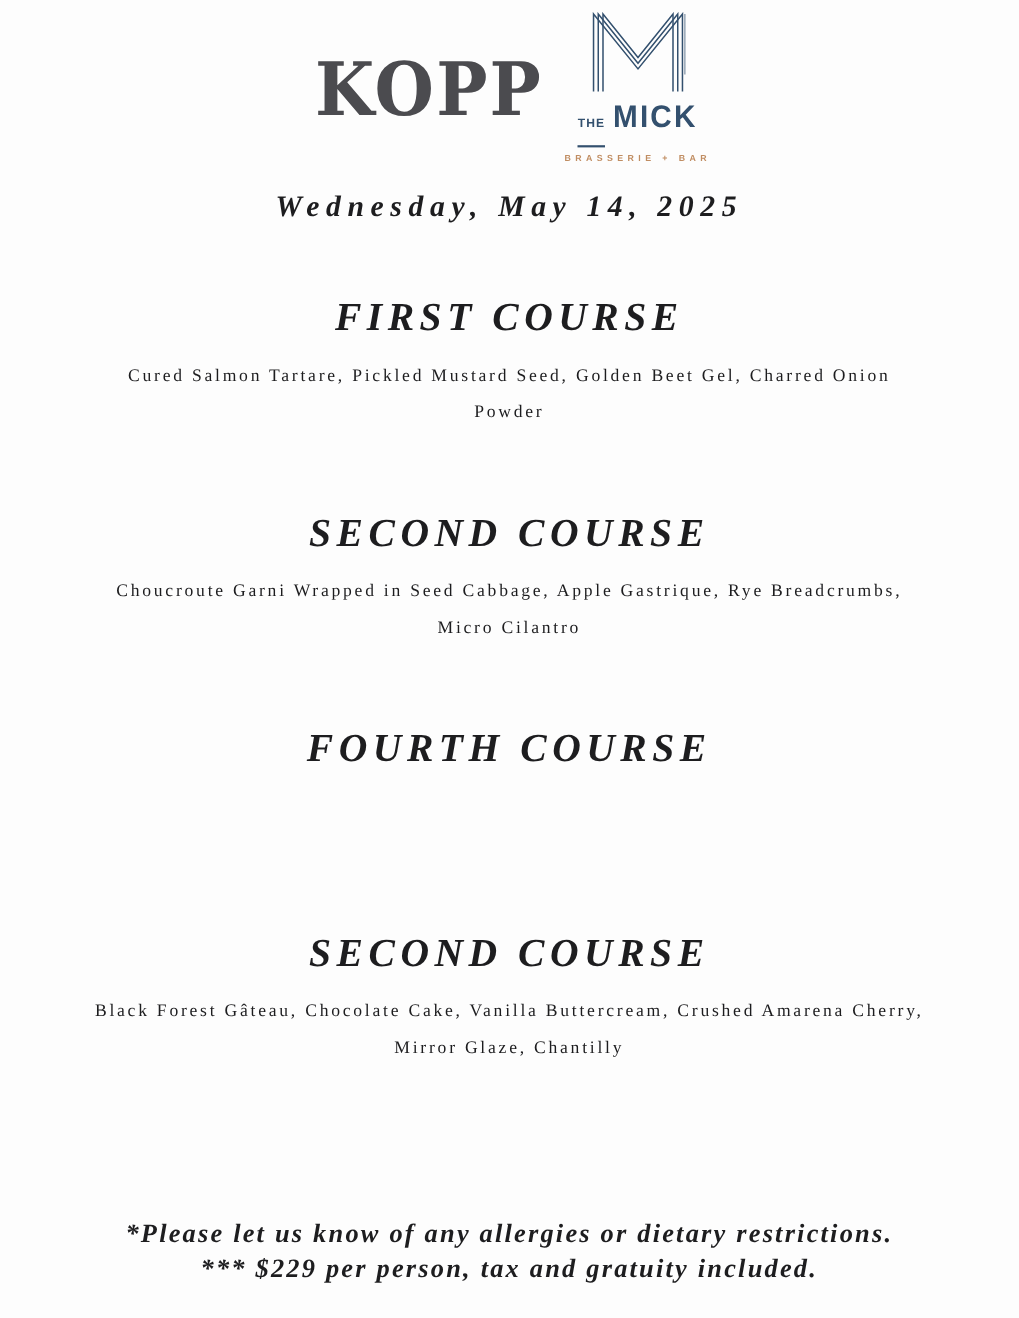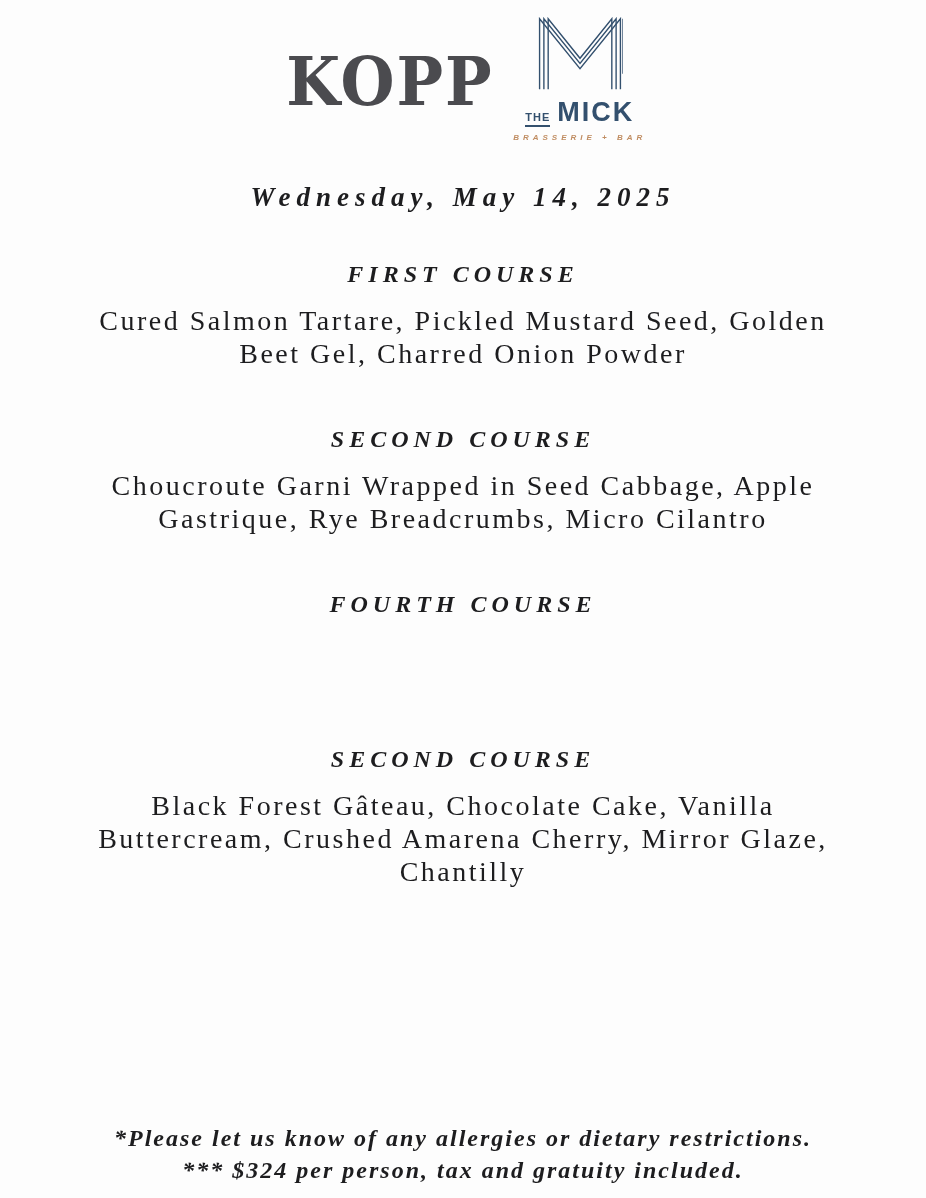--- a/index.html
+++ b/index.html
@@ -33,55 +33,56 @@
     line-height:1;
     padding-top:6px;
   }
   .mick{display:flex;flex-direction:column;align-items:center;width:120px;}
   .mick svg{display:block;}
   .mick-name{display:flex;align-items:baseline;gap:7px;margin-top:6px;color:var(--mick-blue);}
   .mick-the{
     font-family:"Liberation Sans", sans-serif;
     font-weight:700;font-size:11px;letter-spacing:1px;
     border-bottom:2px solid var(--mick-blue);
-    padding-bottom:2px;
+    padding-bottom:14px;
   }
   .mick-word{
     font-family:"Liberation Sans", sans-serif;
     font-weight:700;font-size:27px;letter-spacing:2px;
     transform:scaleY(1.05);
   }
   .mick-tagline{
     font-family:"Liberation Sans", sans-serif;
     font-weight:700;font-size:8px;letter-spacing:4px;
-    color:var(--mick-tan);margin-top:5px;white-space:nowrap;font-style:italic;
+    color:var(--mick-tan);margin-top:5px;white-space:nowrap;
   }
   
   .date{
-    margin-top:38px;
+    margin-top:28px;
     font-style:italic;font-weight:600;
     font-size:27px;letter-spacing:6px;
     text-align:right;
   }
   
   .courses{margin-top:48px;display:flex;flex-direction:column;align-items:center;}
   .course{margin-bottom:56px;text-align:center;}
   .course-title{
     font-style:italic;font-weight:600;
-    font-size:24px;letter-spacing:5px;
+    font-size:36px;letter-spacing:5px;
     margin-bottom:16px;
+    margin-top:16px;
   }
   .course-desc{
-    font-size:28px;letter-spacing:2.5px;line-height:33px;
+    font-size:16px;letter-spacing:2.5px;line-height:33px;
     max-width:760px;margin:0 auto;
   }
   
   .footer{
     margin-top:auto;
-    padding-bottom:12px;
+    padding-bottom:28px;
     text-align:center;
     font-style:italic;font-weight:700;
     font-size:24px;letter-spacing:2px;line-height:32px;
   }
 </style>
 </head>
 <body>
 
 <div class="page">
 
@@ -127,16 +128,16 @@
 
     <section class="course">
       <h2 class="course-title">SECOND COURSE</h2>
       <p class="course-desc">Black Forest Gâteau, Chocolate Cake, Vanilla Buttercream, Crushed Amarena Cherry, Mirror Glaze, Chantilly</p>
     </section>
 
   </div>
 
   <footer class="footer">
     <p>*Please let us know of any allergies or dietary restrictions.</p>
-    <p>*** $324 per person, tax and gratuity included.</p>
+    <p>*** $229 per person, tax and gratuity included.</p>
   </footer>
 
 </div>
 
 </body></html>

